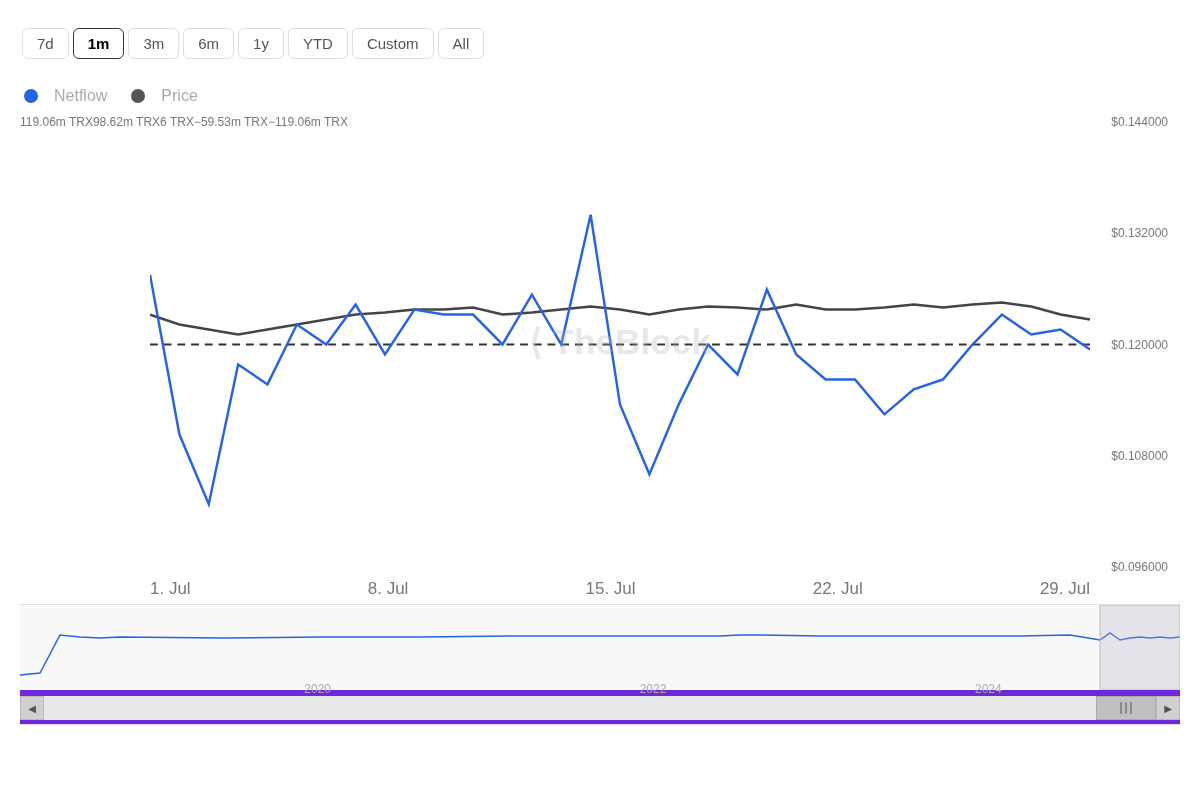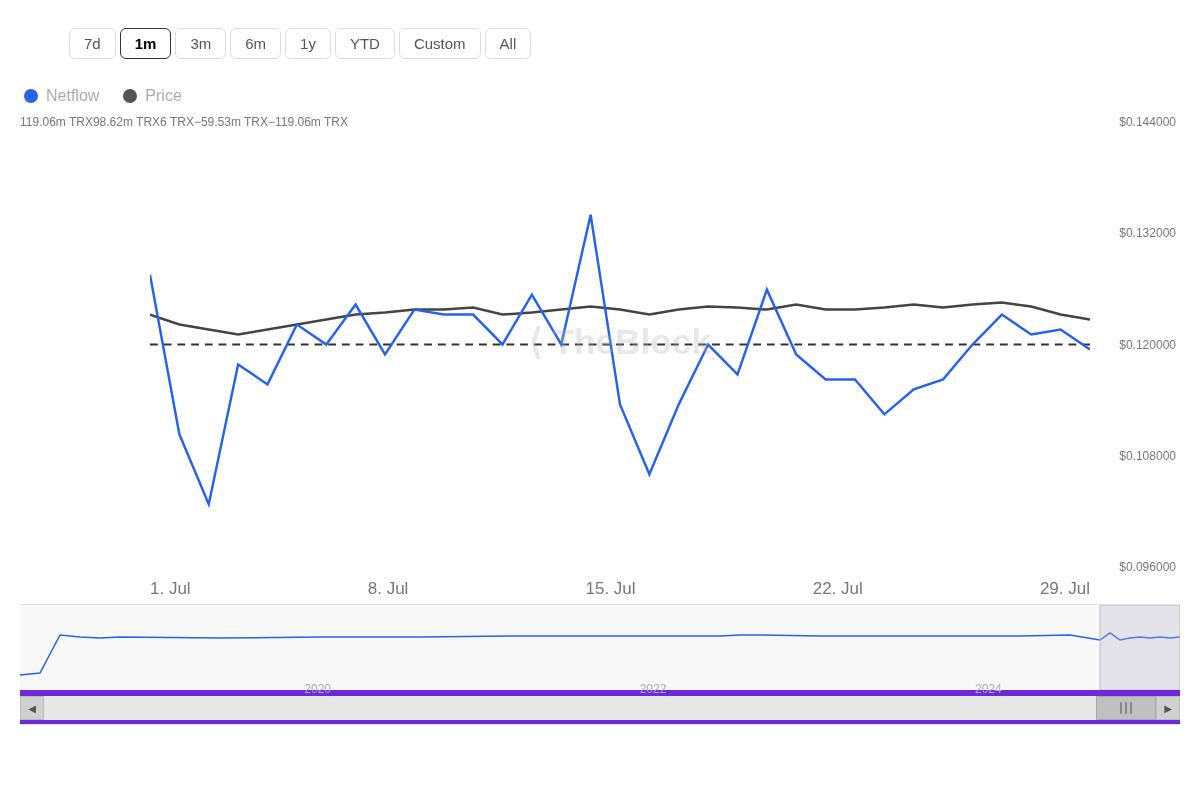--- a/index.html
+++ b/index.html
@@ -18,21 +18,20 @@
       padding: 20px 20px 10px 20px;
     }
 
     
     .time-range-bar {
       display: flex;
       align-items: center;
       gap: 4px;
       margin-bottom: 20px;
       padding: 8px 2px;
-      margin-left: 47px;
     }
 
     .time-btn {
       padding: 6px 14px;
       border: 1px solid #ddd;
       border-radius: 6px;
       background: #fff;
       color: #555;
       font-size: 15px;
       cursor: pointer;
@@ -50,21 +49,21 @@
       display: flex;
       align-items: center;
       gap: 24px;
       margin-bottom: 10px;
       padding-left: 4px;
     }
 
     .legend-item {
       display: flex;
       align-items: center;
-      gap: 8px;
+      gap: 16px;
     }
 
     .legend-dot {
       width: 14px;
       height: 14px;
       border-radius: 50%;
     }
 
     .legend-dot.netflow { background: #2563eb; }
     .legend-dot.price { background: #555; }
@@ -94,21 +93,21 @@
       bottom: 30px;
       width: 130px;
       display: flex;
       flex-direction: row;
       justify-content: space-between;
       padding: 0 0 0 0;
     }
 
     .y-axis-right {
       position: absolute;
-      right: 4px;
+      right: 12px;
       top: 0;
       bottom: 30px;
       width: 90px;
       display: flex;
       flex-direction: column;
       justify-content: space-between;
       align-items: flex-end;
     }
 
     .y-label {

